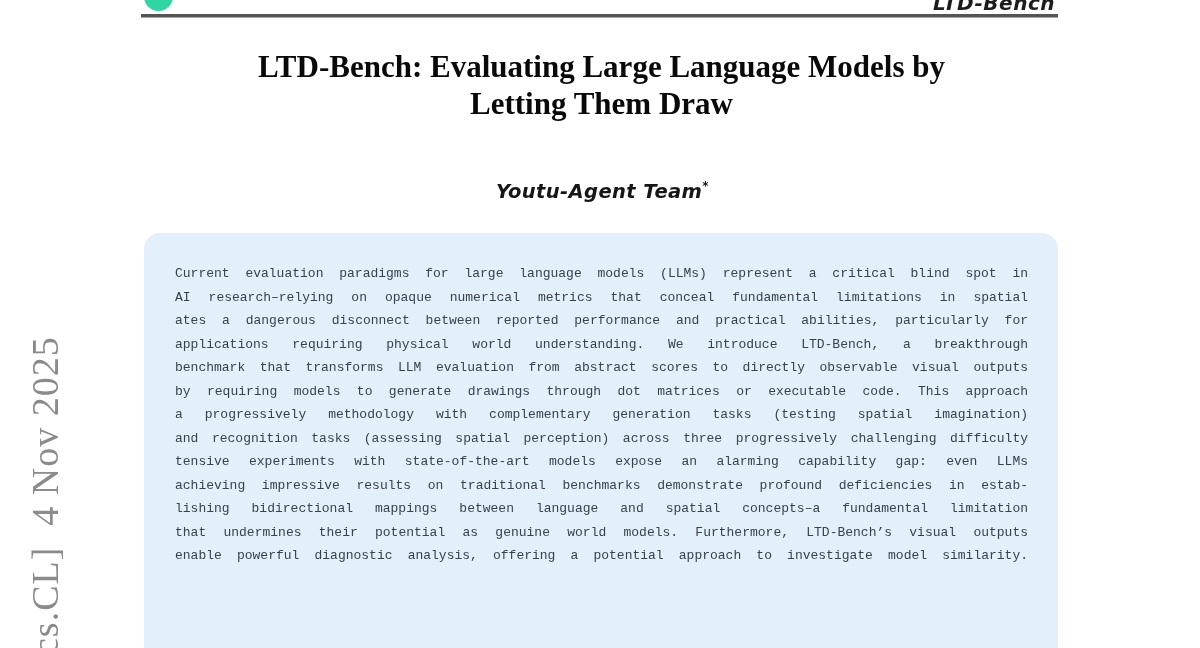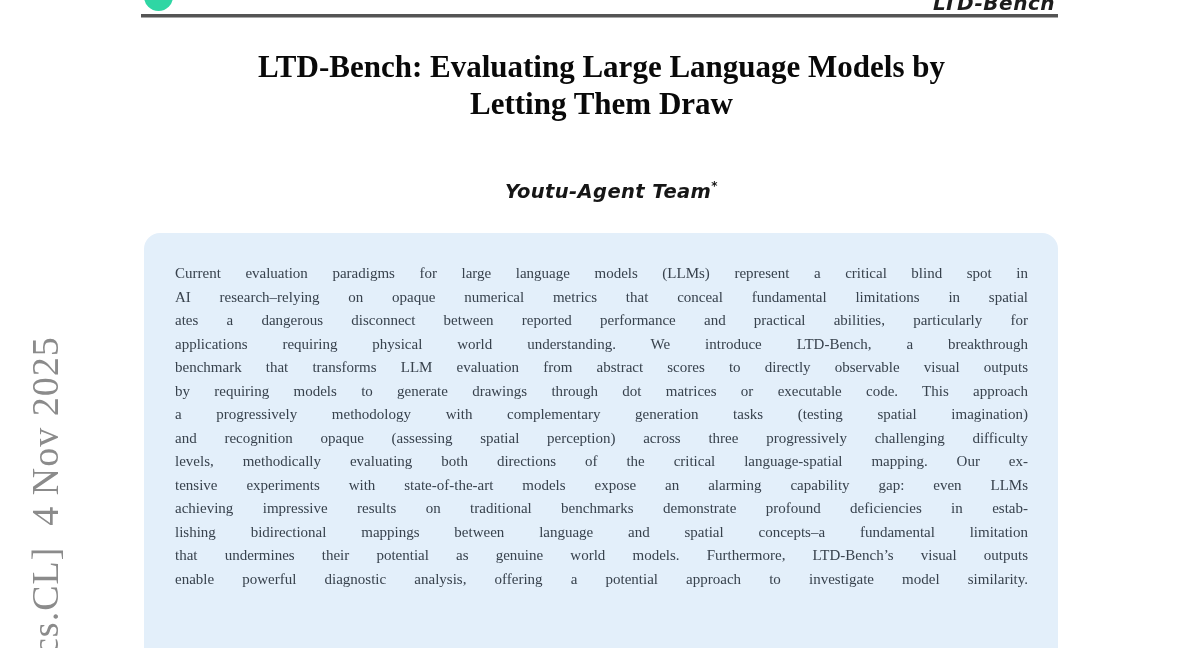--- a/index.html
+++ b/index.html
@@ -66,21 +66,21 @@
     text-align: center;
     font-size: 31px;
     font-weight: bold;
     line-height: 37px;
     color: #090909;
     font-family: "Liberation Serif", serif;
   }
 
   .author-line {
     position: absolute;
-    left: 12px; top: 172px;
+    left: 3px; top: 172px;
     width: 100%;
     text-align: center;
     font-family: "DejaVu Sans", sans-serif;
     font-style: italic;
     font-weight: bold;
     font-size: 19.5px;
     line-height: 28px;
     letter-spacing: 0.4px;
     color: #161616;
   }
@@ -90,26 +90,26 @@
     position: absolute;
     left: 3px; top: 233px;
     width: 853px;
     min-height: 420px;
     padding: 29px 30px 40px 31px;
     background: #e3effa;
     border-radius: 16px;
   }
 
   .abs-line {
-    font-size: 15px;
+    font-size: 13px;
     line-height: 23.5px;
     color: #38424d;
     text-align: justify;
     text-align-last: justify;
-    font-family: Liberation Serif, serif;
+    font-family: Liberation Mono, monospace;
   }
 </style>
 </head>
 <body>
 
 <div class="arxiv-stamp">cs.CL]  4 Nov 2025</div>
 
 <div class="content">
 
   <div class="header">
@@ -141,23 +141,22 @@
       <div class="abs-line">applications requiring physical world understanding. We introduce LTD-Bench, a breakthrough</div>
 
       <div class="abs-line">benchmark that transforms LLM evaluation from abstract scores to directly observable visual outputs</div>
 
       <div class="abs-line">by requiring models to generate drawings through dot matrices or executable code. This approach</div>
 
 
 
       <div class="abs-line">a progressively methodology with complementary generation tasks (testing spatial imagination)</div>
 
-      <div class="abs-line">and recognition opaque (assessing spatial perception) across three progressively challenging difficulty</div>
+      <div class="abs-line">and recognition tasks (assessing spatial perception) across three progressively challenging difficulty</div>
 
-      <div class="abs-line">levels, methodically evaluating both directions of the critical language-spatial mapping. Our ex-</div>
 
       <div class="abs-line">tensive experiments with state-of-the-art models expose an alarming capability gap: even LLMs</div>
 
       <div class="abs-line">achieving impressive results on traditional benchmarks demonstrate profound deficiencies in estab-</div>
 
       <div class="abs-line">lishing bidirectional mappings between language and spatial concepts–a fundamental limitation</div>
 
       <div class="abs-line">that undermines their potential as genuine world models. Furthermore, LTD-Bench’s visual outputs</div>
 
       <div class="abs-line">enable powerful diagnostic analysis, offering a potential approach to investigate model similarity.</div>

